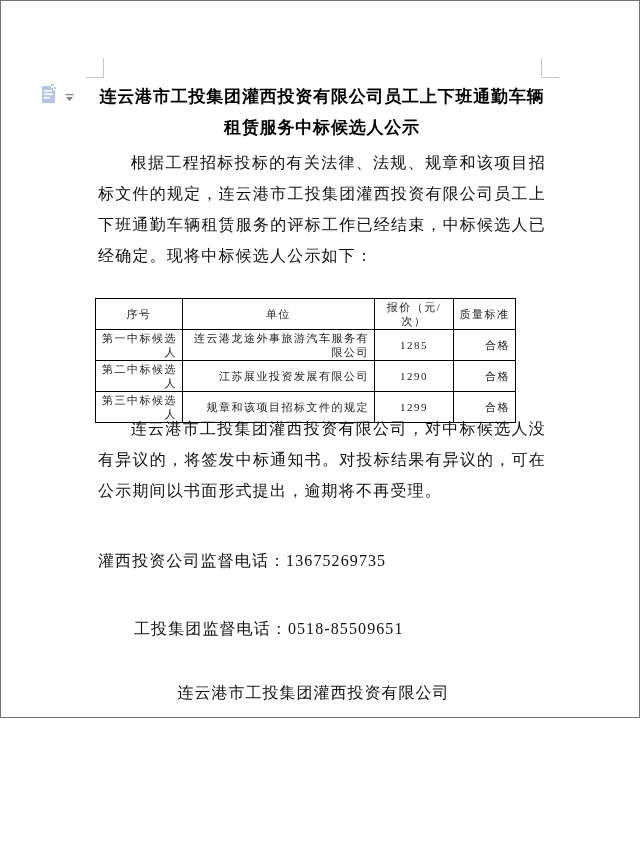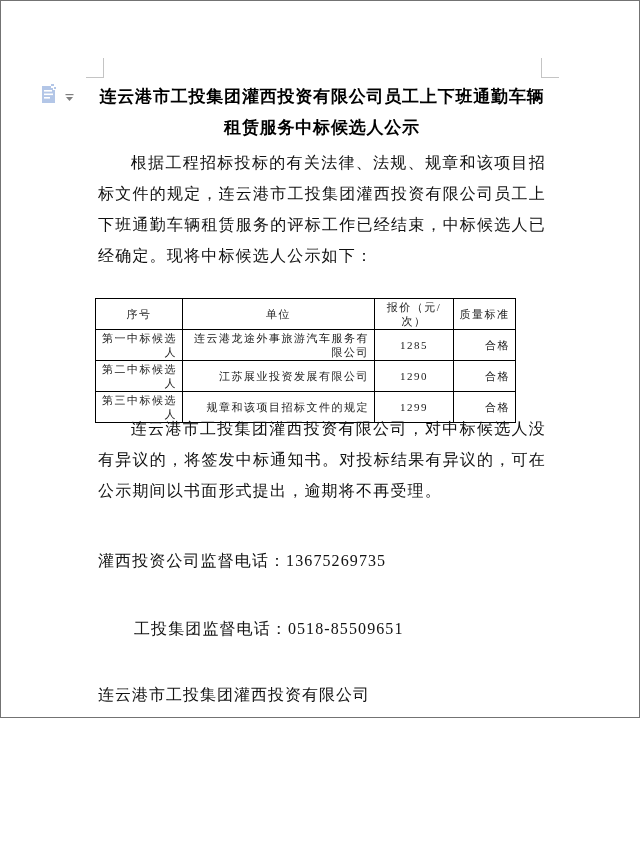--- a/index.html
+++ b/index.html
@@ -46,24 +46,25 @@
     color: #000000;
   }
   .para { text-indent: 2.05em; }
   .para-1 { top: 146px; }
   .para-2 { top: 412px; }
   .phone-line { letter-spacing: 1.1px; }
   .phone-1 { top: 544px; }
   .phone-2 { top: 612px; margin-left: 36px; }
   .signature-block {
     top: 676px;
-    text-align: left;
+    text-align: center;
     padding-right: 17px;
     line-height: 35px;
     letter-spacing: 1px;
+    font-family: Liberation Mono, monospace;
   }
 
   
   .tbl-wrap { position: absolute; left: 94px; top: 297px; }
   table.candidates {
     border-collapse: collapse;
     table-layout: fixed;
     width: 420px;
     font-size: 11px;
     line-height: 14px;

